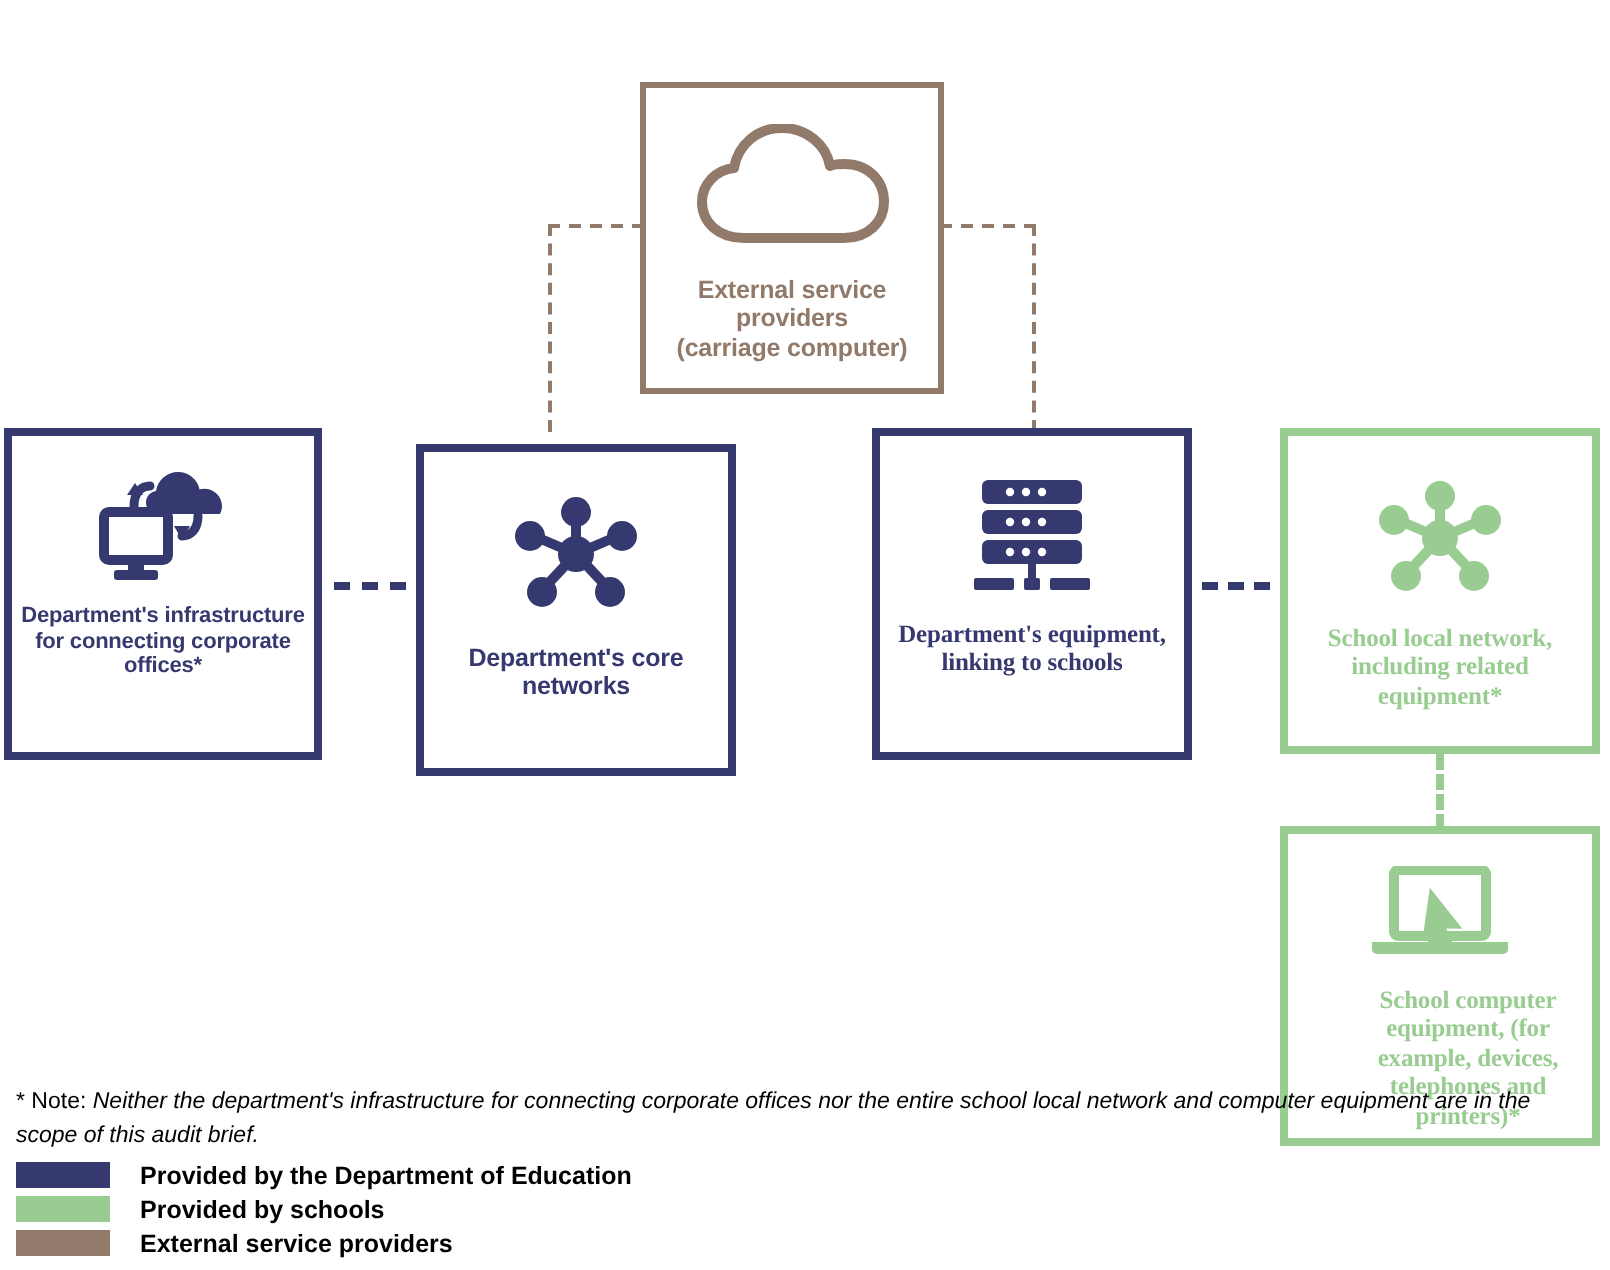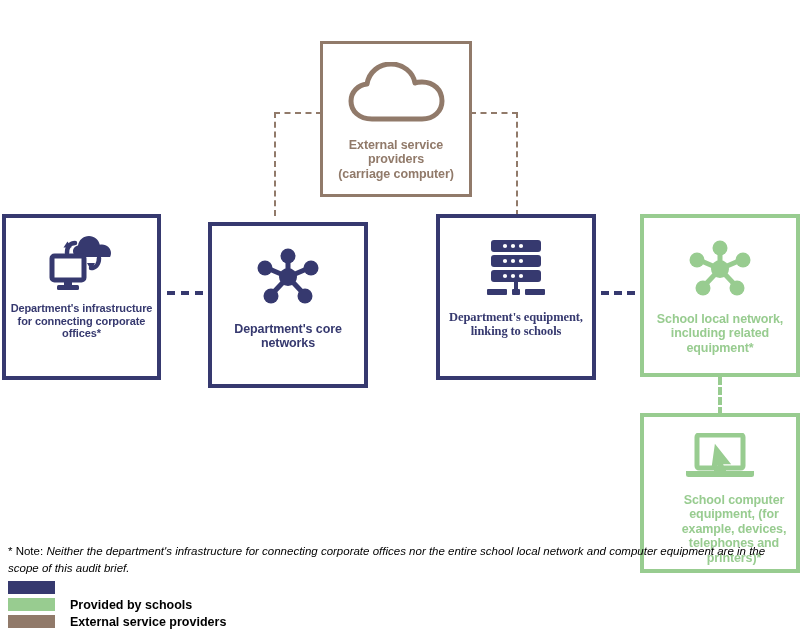--- a/index.html
+++ b/index.html
@@ -42,21 +42,21 @@
     font-weight: bold;
     line-height: 1.15;
     letter-spacing: -0.1px;
   }
 
   
   .node.blue { border: 4px solid #36396f; }
   .node.blue .label { color: #36396f; }
 
   
-  .node.green { border: 4px solid #98cc90; }
+  .node.green { border: 4px solid #98cc90; font-family: Liberation Serif, serif; }
   .node.green .label { color: #98cc90; }
 
   
   .node.brown { border: 3px solid #917a6a; }
   .node.brown .label { color: #917a6a; }
 
   
   #node-corporate {
     left: 2px; top: 176px; width: 159px; height: 166px;
   }
@@ -303,20 +303,21 @@
 </div>
 
 <div id="note">
   <span class="note-label">* Note:</span>
   <span class="note-text">Neither the department's infrastructure for connecting corporate offices nor the entire school local network and computer equipment are in the scope of this audit brief.</span>
 </div>
 
 <div id="legend">
   <div class="legend-row">
     <div class="legend-swatch" style="background:#36396f"></div>
+    <div class="legend-label">Provided by the Department of Education</div>
   </div>
   <div class="legend-row">
     <div class="legend-swatch" style="background:#98cc90"></div>
     <div class="legend-label">Provided by schools</div>
   </div>
   <div class="legend-row">
     <div class="legend-swatch" style="background:#917a6a"></div>
     <div class="legend-label">External service providers</div>
   </div>
 </div>

